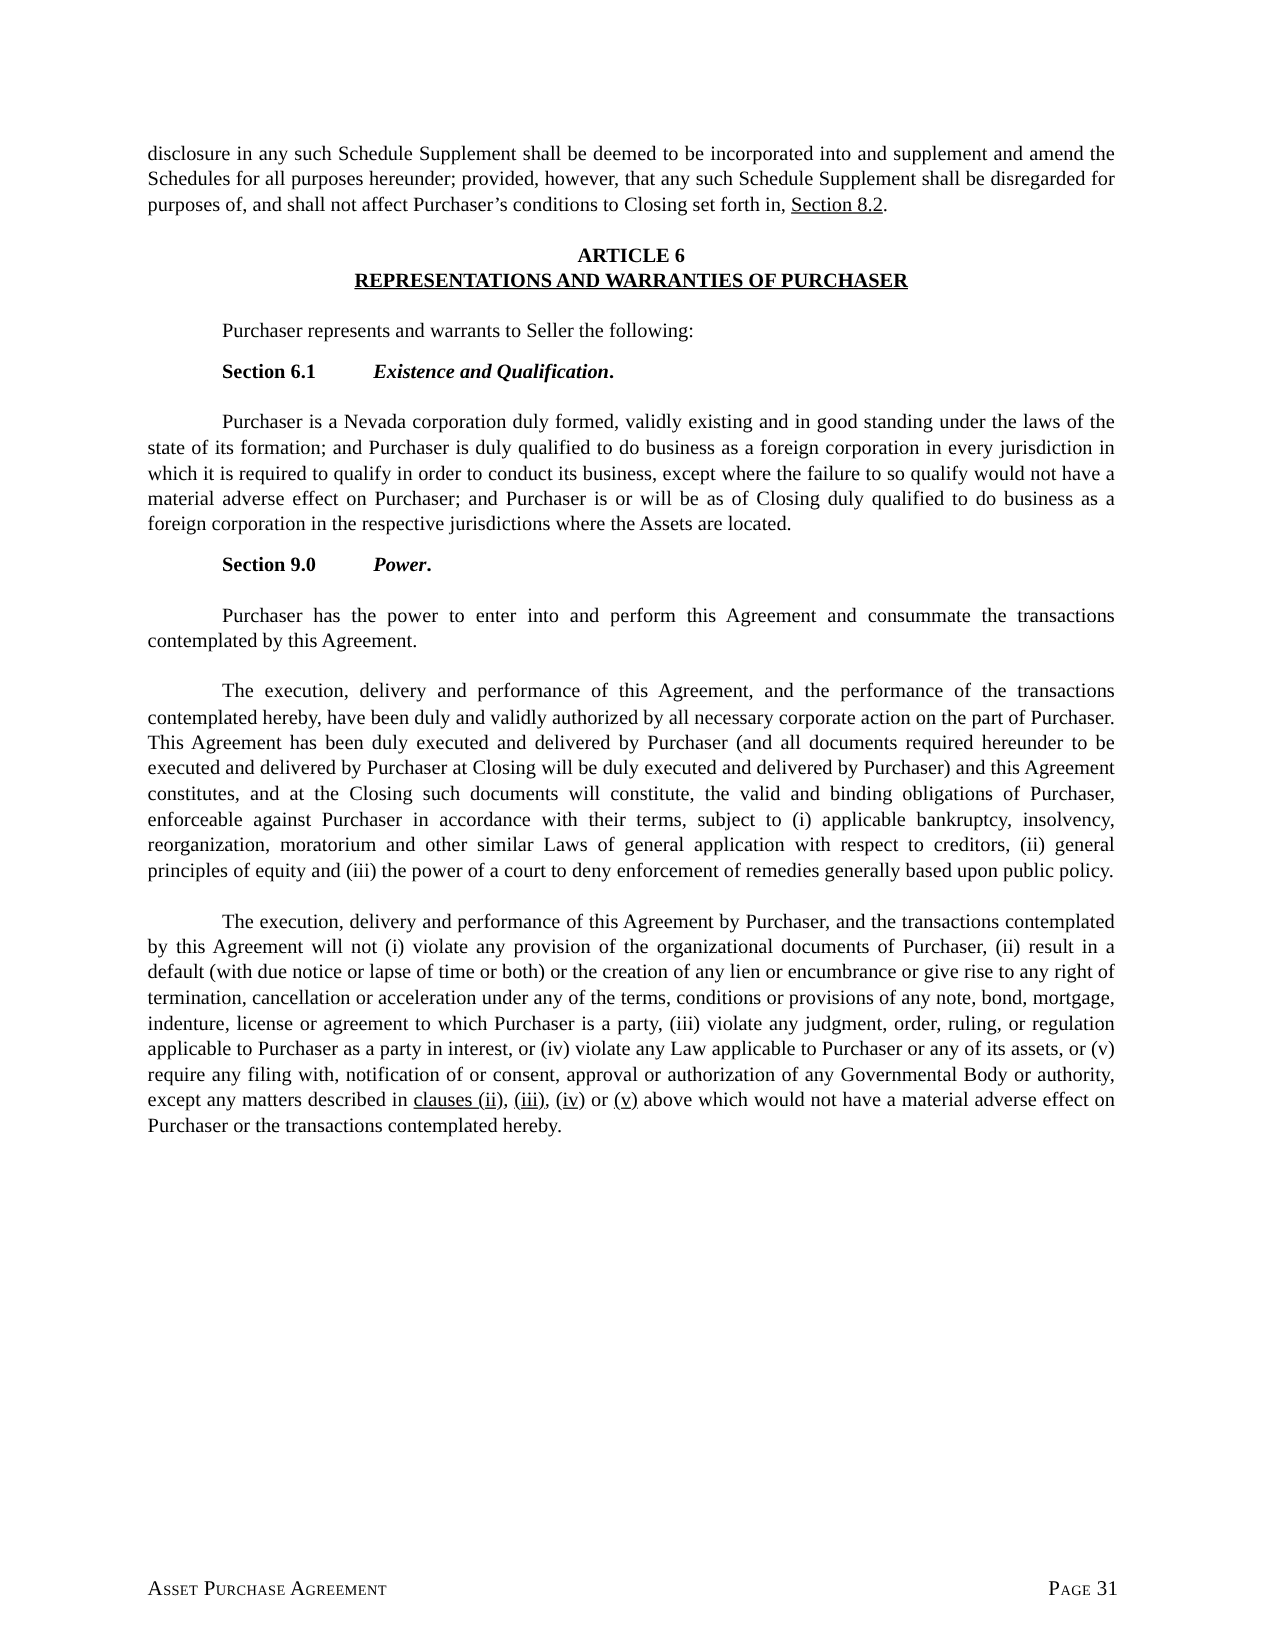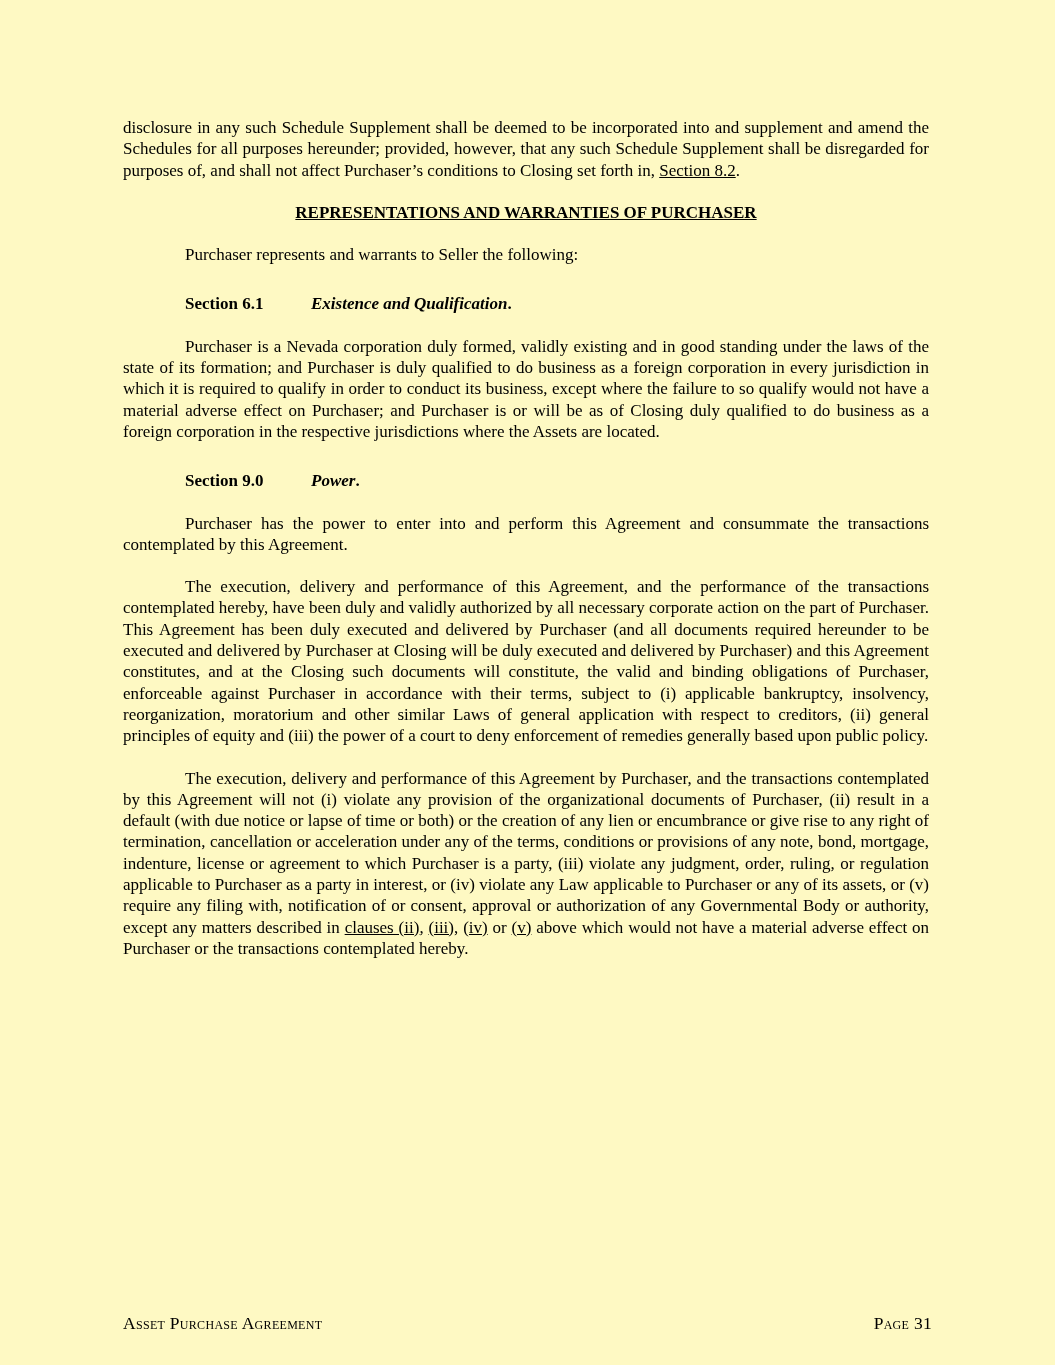--- a/index.html
+++ b/index.html
@@ -5,21 +5,21 @@
   html, body {
     margin: 0;
     padding: 0;
     background: #e8e8e8;
   }
   .page {
     position: relative;
     width: 1055px;
     height: 1365px;
     margin: 0 auto;
-    background: #fef9c3;
+    background: #ffffff;
     font-family: "Liberation Serif", serif;
     font-size: 17px;
     line-height: 21.3px;
     color: #000000;
     overflow: hidden;
     text-decoration: underline;
   }
   .content {
     position: absolute;
     left: 123px;
@@ -37,21 +37,21 @@
   }
   .article-head {
     margin: 21px 0 0 0;
     text-align: center;
     font-weight: bold;
   }
   .article-head .article-title {
     text-decoration: underline;
   }
   .section-head {
-    margin: 28px 0 0 0;
+    margin: 12px 0 0 0;
     padding-left: 62px;
     font-weight: bold;
   }
   .sec-num {
     display: inline-block;
     width: 126px;
   }
   .sec-title {
     font-style: italic;
   }
@@ -72,20 +72,21 @@
 </style>
 </head>
 <body>
 
 <div class="page">
   <div class="content">
 
     <p class="para continuation"><span>disclosure in any such Schedule Supplement shall be deemed to be incorporated into and supplement and amend the Schedules for all purposes hereunder; provided, however, that any such Schedule Supplement shall be disregarded for purposes of, and shall not affect Purchaser’s conditions to Closing set forth in, </span><span class="uref">Section 8.2</span><span>.</span></p>
 
     <div class="article-head">
+      <div>ARTICLE 6</div>
       <div class="article-title">REPRESENTATIONS AND WARRANTIES OF PURCHASER</div>
     </div>
 
     <p class="para">Purchaser represents and warrants to Seller the following:</p>
 
     <div class="section-head"><span class="sec-num">Section 6.1</span><span class="sec-title">Existence and Qualification</span><span>.</span></div>
 
     <p class="para">Purchaser is a Nevada corporation duly formed, validly existing and in good standing under the laws of the state of its formation; and Purchaser is duly qualified to do business as a foreign corporation in every jurisdiction in which it is required to qualify in order to conduct its business, except where the failure to so qualify would not have a material adverse effect on Purchaser; and Purchaser is or will be as of Closing duly qualified to do business as a foreign corporation in the respective jurisdictions where the Assets are located.</p>
 
     <div class="section-head"><span class="sec-num">Section 9.0</span><span class="sec-title">Power</span><span>.</span></div>

